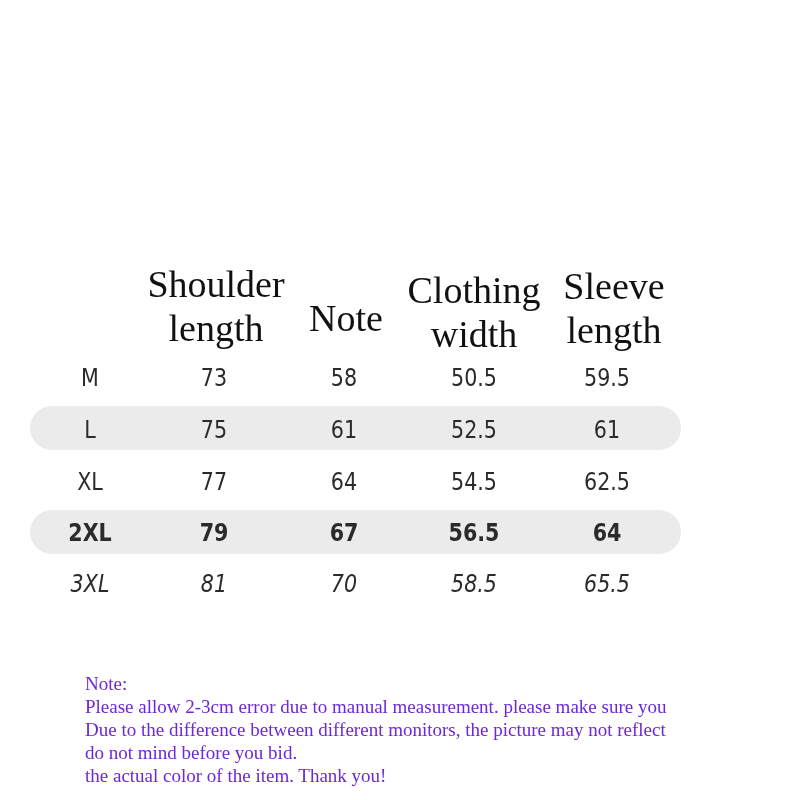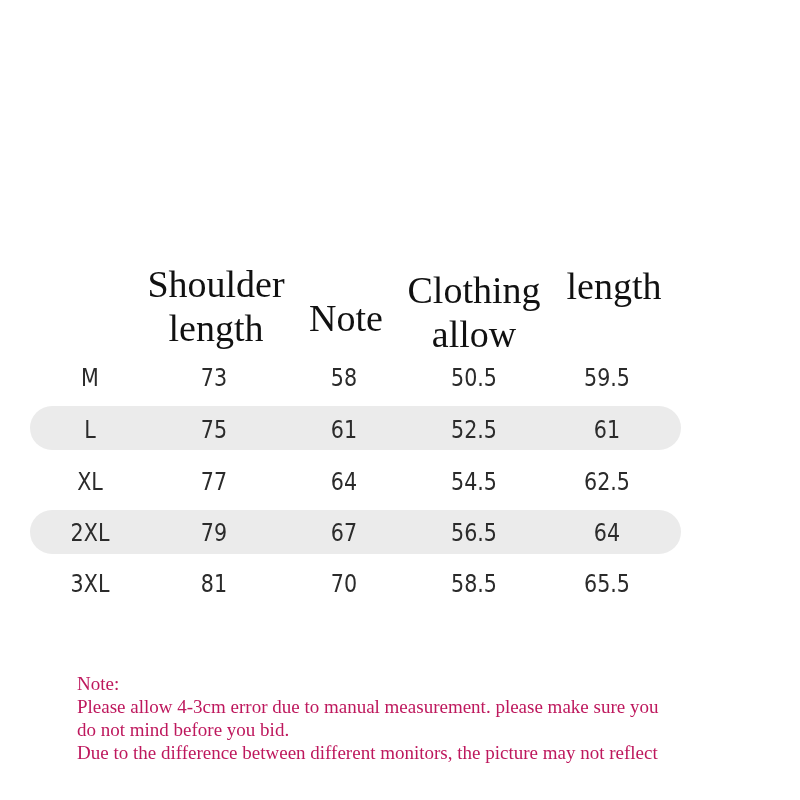--- a/index.html
+++ b/index.html
@@ -6,39 +6,40 @@
     body { width: 800px; height: 800px; background: #ffffff; position: relative; overflow: hidden; font-family: "DejaVu Sans", sans-serif; }
     .hdr { position: absolute; font-family: "Liberation Serif", serif; font-size: 38px; color: #111; line-height: 44px; text-align: center; }
     .band { position: absolute; left: 30px; width: 651px; height: 44px; background: #ebebeb; border-radius: 22px; }
     .row { position: absolute; left: 0; width: 800px; height: 44px; }
     .cell { position: absolute; top: 0; height: 44px; line-height: 44px; font-family: "DejaVu Sans", sans-serif; font-size: 24px; color: #2b2b2b; text-align: center; transform: scaleX(0.86); }
     .c0 { left: 40px; width: 100px; }
     .c1 { left: 164px; width: 100px; }
     .c2 { left: 294px; width: 100px; }
     .c3 { left: 424px; width: 100px; }
     .c4 { left: 557px; width: 100px; }
-    .note { position: absolute; left: 77px; top: 672px; width: 650px; font-family: "Liberation Serif", serif; font-size: 19px; line-height: 23px; color: #be185d; }
+    .note { position: absolute; left: 85px; top: 672px; width: 650px; font-family: "Liberation Serif", serif; font-size: 19px; line-height: 23px; color: #6d28d9; }
     .note div { white-space: nowrap; }
   </style>
 </head>
 <body>
 
 <div>
   <div class="hdr" style="left:136px; top:262px; width:160px;">
     <div>Shoulder</div>
     <div>length</div>
   </div>
   <div class="hdr" style="left:296px; top:296px; width:100px;">
     <div>Note</div>
   </div>
   <div class="hdr" style="left:396px; top:268px; width:156px;">
     <div>Clothing</div>
-    <div>allow</div>
+    <div>width</div>
   </div>
   <div class="hdr" style="left:552px; top:264px; width:124px;">
+    <div>Sleeve</div>
     <div>length</div>
   </div>
 </div>
 
 <div class="band" style="top:406px;"></div>
 <div class="band" style="top:510px;"></div>
 
 <div class="row" style="top:356px;">
   <div class="cell c0">M</div>
   <div class="cell c1">73</div>
@@ -53,33 +54,34 @@
   <div class="cell c3">52.5</div>
   <div class="cell c4">61</div>
 </div>
 <div class="row" style="top:460px;text-decoration:underline;">
   <div class="cell c0">XL</div>
   <div class="cell c1">77</div>
   <div class="cell c2">64</div>
   <div class="cell c3">54.5</div>
   <div class="cell c4">62.5</div>
 </div>
-<div class="row" style="top:511px;">
+<div class="row" style="top:511px;font-weight:bold;">
   <div class="cell c0">2XL</div>
   <div class="cell c1">79</div>
   <div class="cell c2">67</div>
   <div class="cell c3">56.5</div>
   <div class="cell c4">64</div>
 </div>
-<div class="row" style="top:562px;">
+<div class="row" style="top:562px;font-style:italic;">
   <div class="cell c0">3XL</div>
   <div class="cell c1">81</div>
   <div class="cell c2">70</div>
   <div class="cell c3">58.5</div>
   <div class="cell c4">65.5</div>
 </div>
 
 <div class="note">
   <div>Note:</div>
-  <div>Please allow 4-3cm error due to manual measurement. please make sure you</div>
+  <div>Please allow 2-3cm error due to manual measurement. please make sure you</div>
+  <div>Due to the difference between different monitors, the picture may not reflect</div>
   <div>do not mind before you bid.</div>
-  <div>Due to the difference between different monitors, the picture may not reflect</div>
+  <div>the actual color of the item. Thank you!</div>
 </div>
 
 </body></html>

